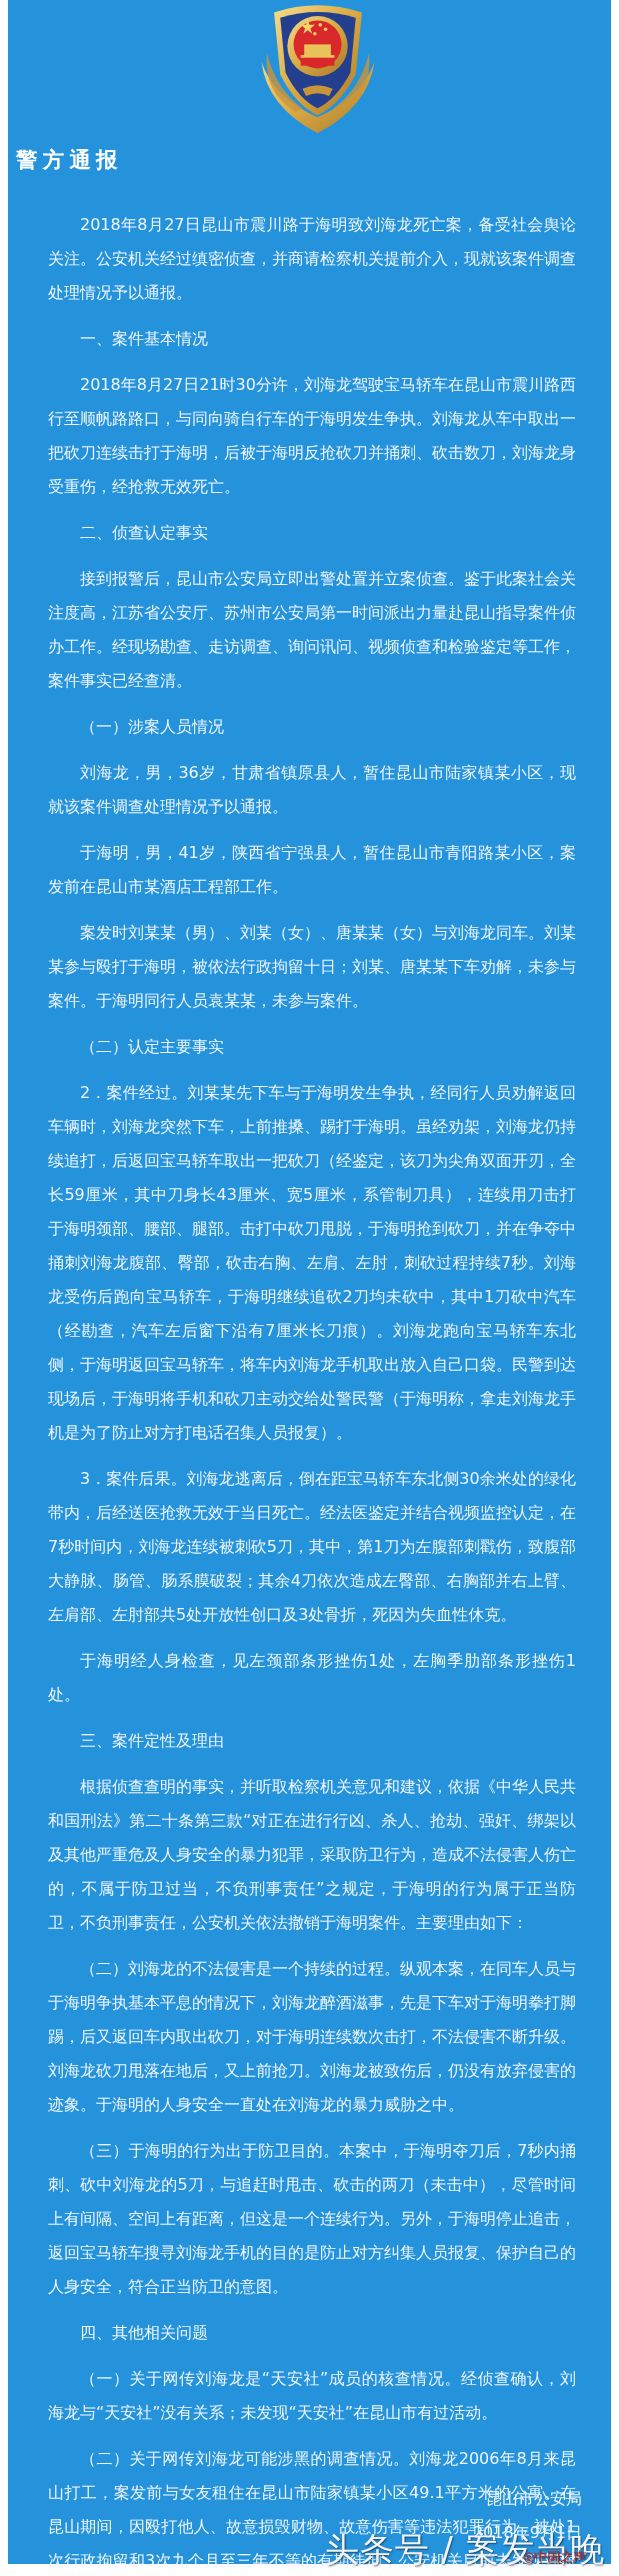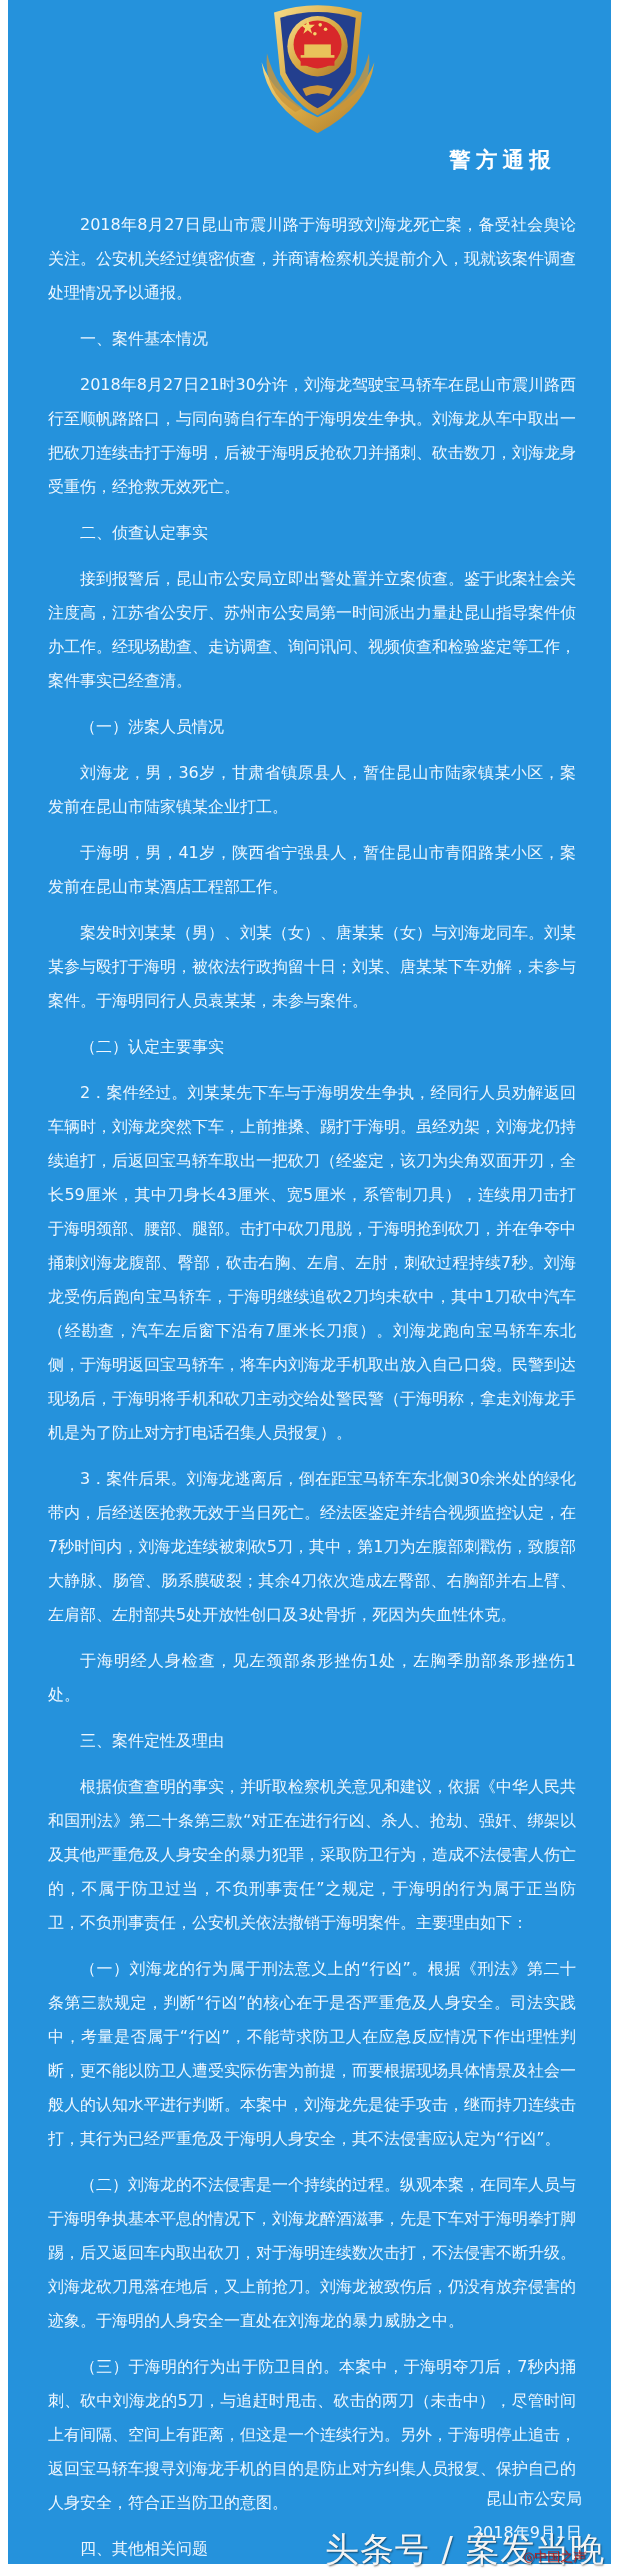--- a/index.html
+++ b/index.html
@@ -3,21 +3,21 @@
 <meta charset="utf-8">
 <style>
   html, body { margin: 0; padding: 0; background: #ffffff; }
   body { width: 619px; height: 2576px; position: relative; overflow: hidden; font-family: "DejaVu Sans", sans-serif; }
   .panel {
     position: absolute; left: 8px; top: 0; width: 603px; height: 2564px;
     background: #2592dc;
   }
   .emblem { position: absolute; left: 241px; top: 0; width: 138px; height: 135px; }
   .title {
-    position: absolute; left: 16px; width: 532px; top: 145px; text-align: right;
+    position: absolute; left: 8px; width: 532px; top: 145px; text-align: left;
     color: #ffffff; font-weight: bold; font-size: 21.4px; letter-spacing: 5.3px;
   }
   .body-text {
     position: absolute; left: 28px; top: 196px; width: 552px;
     color: #eef7ff; font-size: 16px; line-height: 34px; text-align: justify;
   }
   .body-text p { margin: 12px; text-indent: 2em; }
   .sign {
     position: absolute; right: 29px; color: #eef7ff; font-size: 16px; text-align: right;
   }
@@ -67,30 +67,29 @@
 
   <div class="title">警方通报</div>
 
   <div class="body-text">
     <p>2018年8月27日昆山市震川路于海明致刘海龙死亡案，备受社会舆论关注。公安机关经过缜密侦查，并商请检察机关提前介入，现就该案件调查处理情况予以通报。</p>
     <p>一、案件基本情况</p>
     <p>2018年8月27日21时30分许，刘海龙驾驶宝马轿车在昆山市震川路西行至顺帆路路口，与同向骑自行车的于海明发生争执。刘海龙从车中取出一把砍刀连续击打于海明，后被于海明反抢砍刀并捅刺、砍击数刀，刘海龙身受重伤，经抢救无效死亡。</p>
     <p>二、侦查认定事实</p>
     <p>接到报警后，昆山市公安局立即出警处置并立案侦查。鉴于此案社会关注度高，江苏省公安厅、苏州市公安局第一时间派出力量赴昆山指导案件侦办工作。经现场勘查、走访调查、询问讯问、视频侦查和检验鉴定等工作，案件事实已经查清。</p>
     <p>（一）涉案人员情况</p>
-    <p>刘海龙，男，36岁，甘肃省镇原县人，暂住昆山市陆家镇某小区，案发前在昆山市陆家镇某企业打工。</p>
+    <p>刘海龙，男，36岁，甘肃省镇原县人，暂住昆山市陆家镇某小区，现就该案件调查处理情况予以通报。</p>
     <p>于海明，男，41岁，陕西省宁强县人，暂住昆山市青阳路某小区，案发前在昆山市某酒店工程部工作。</p>
     <p>案发时刘某某（男）、刘某（女）、唐某某（女）与刘海龙同车。刘某某参与殴打于海明，被依法行政拘留十日；刘某、唐某某下车劝解，未参与案件。于海明同行人员袁某某，未参与案件。</p>
     <p>（二）认定主要事实</p>
     <p>2．案件经过。刘某某先下车与于海明发生争执，经同行人员劝解返回车辆时，刘海龙突然下车，上前推搡、踢打于海明。虽经劝架，刘海龙仍持续追打，后返回宝马轿车取出一把砍刀（经鉴定，该刀为尖角双面开刃，全长59厘米，其中刀身长43厘米、宽5厘米，系管制刀具），连续用刀击打于海明颈部、腰部、腿部。击打中砍刀甩脱，于海明抢到砍刀，并在争夺中捅刺刘海龙腹部、臀部，砍击右胸、左肩、左肘，刺砍过程持续7秒。刘海龙受伤后跑向宝马轿车，于海明继续追砍2刀均未砍中，其中1刀砍中汽车（经勘查，汽车左后窗下沿有7厘米长刀痕）。刘海龙跑向宝马轿车东北侧，于海明返回宝马轿车，将车内刘海龙手机取出放入自己口袋。民警到达现场后，于海明将手机和砍刀主动交给处警民警（于海明称，拿走刘海龙手机是为了防止对方打电话召集人员报复）。</p>
     <p>3．案件后果。刘海龙逃离后，倒在距宝马轿车东北侧30余米处的绿化带内，后经送医抢救无效于当日死亡。经法医鉴定并结合视频监控认定，在7秒时间内，刘海龙连续被刺砍5刀，其中，第1刀为左腹部刺戳伤，致腹部大静脉、肠管、肠系膜破裂；其余4刀依次造成左臀部、右胸部并右上臂、左肩部、左肘部共5处开放性创口及3处骨折，死因为失血性休克。</p>
     <p>于海明经人身检查，见左颈部条形挫伤1处，左胸季肋部条形挫伤1处。</p>
     <p>三、案件定性及理由</p>
     <p>根据侦查查明的事实，并听取检察机关意见和建议，依据《中华人民共和国刑法》第二十条第三款“对正在进行行凶、杀人、抢劫、强奸、绑架以及其他严重危及人身安全的暴力犯罪，采取防卫行为，造成不法侵害人伤亡的，不属于防卫过当，不负刑事责任”之规定，于海明的行为属于正当防卫，不负刑事责任，公安机关依法撤销于海明案件。主要理由如下：</p>
-    <p>（一）刘海龙的行为属于刑法意义上的“行凶”。根据《刑法》第二十条第三款规定，判断“行凶”的核心在于是否严重危及人身安全。司法实践中，考量是否属于“行凶”，不能苛求防卫人在应急反应情况下作出理性判断，更不能以防卫人遭受实际伤害为前提，而要根据现场具体情景及社会一般人的认知水平进行判断。本案中，刘海龙先是徒手攻击，继而持刀连续击打，其行为已经严重危及于海明人身安全，其不法侵害应认定为“行凶”。</p>
     <p>（二）刘海龙的不法侵害是一个持续的过程。纵观本案，在同车人员与于海明争执基本平息的情况下，刘海龙醉酒滋事，先是下车对于海明拳打脚踢，后又返回车内取出砍刀，对于海明连续数次击打，不法侵害不断升级。刘海龙砍刀甩落在地后，又上前抢刀。刘海龙被致伤后，仍没有放弃侵害的迹象。于海明的人身安全一直处在刘海龙的暴力威胁之中。</p>
     <p>（三）于海明的行为出于防卫目的。本案中，于海明夺刀后，7秒内捅刺、砍中刘海龙的5刀，与追赶时甩击、砍击的两刀（未击中），尽管时间上有间隔、空间上有距离，但这是一个连续行为。另外，于海明停止追击，返回宝马轿车搜寻刘海龙手机的目的是防止对方纠集人员报复、保护自己的人身安全，符合正当防卫的意图。</p>
     <p>四、其他相关问题</p>
     <p>（一）关于网传刘海龙是“天安社”成员的核查情况。经侦查确认，刘海龙与“天安社”没有关系；未发现“天安社”在昆山市有过活动。</p>
     <p>（二）关于网传刘海龙可能涉黑的调查情况。刘海龙2006年8月来昆山打工，案发前与女友租住在昆山市陆家镇某小区49.1平方米的公寓。在昆山期间，因殴打他人、故意损毁财物、故意伤害等违法犯罪行为，被处1次行政拘留和3次九个月至三年不等的有期徒刑，公安机关目前未发现刘海龙有涉黑犯罪行为。</p>
 
   </div>
 
   <div class="sign org">昆山市公安局</div>
   <div class="sign date">2018年9月1日</div>

